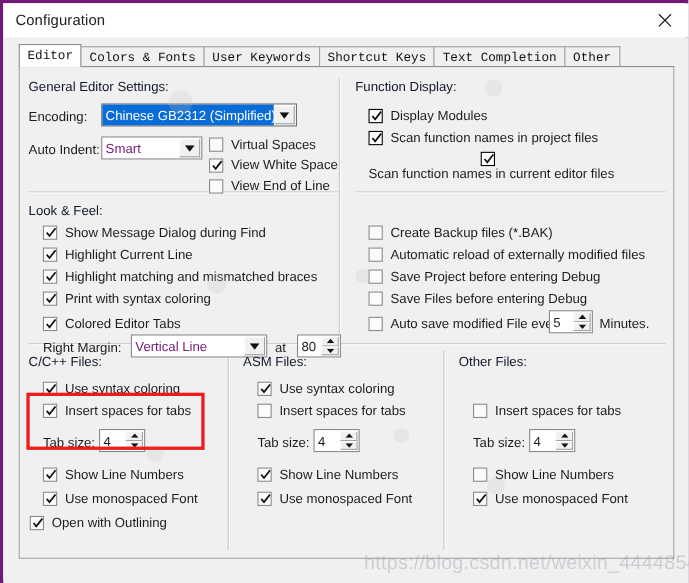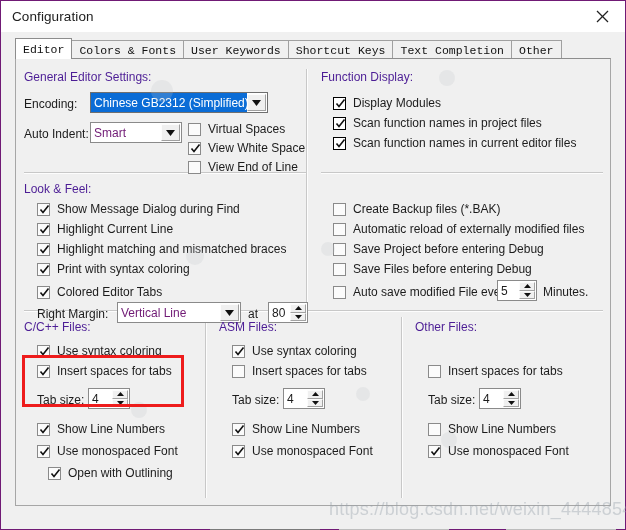--- a/index.html
+++ b/index.html
@@ -16,21 +16,21 @@
     color: #1a1a1a;
     -webkit-font-smoothing: antialiased;
   }
 
   
   .window {
     position: relative;
     width: 626px;
     height: 530px;
     background: #ffffff;
-    border: 1px solid #701a75;
+    border: 3px solid #701a75;
     box-sizing: border-box;
   }
 
   
   .titlebar {
     position: absolute;
     left: 0; top: 0;
     width: 624px;
     height: 31px;
     background: #ffffff;
@@ -121,21 +121,21 @@
   .vsep {
     position: absolute;
     width: 0;
     border-left: 1px solid #c8c8c8;
     border-right: 1px solid #fdfdfd;
   }
 
   .grouplabel {
     position: absolute;
     font-size: 12px;
-    color: #4c1d95;
+    color: #0f172a;
     white-space: nowrap;
     text-align: right;
   }
 
   
   .cbrow {
     position: absolute;
     display: flex;
     align-items: center;
     white-space: nowrap;
@@ -402,21 +402,21 @@
         <span class="cblabel">Display Modules</span>
       </div>
       <div class="cbrow" style="left:317px; top:57px;">
         <span class="cbox">
           <svg class="tick" viewBox="0 0 11 13" aria-hidden="true">
               <polyline points="1.5,6.5 4,9.5 9.5,2.5" fill="none" stroke="#111" stroke-width="1.6"></polyline>
             </svg>
         </span>
         <span class="cblabel">Scan function names in project files</span>
       </div>
-      <div class="cbrow" style="left:317px; top:77px;">
+      <div class="cbrow" style="left:317px; top:77px;flex-direction:column;">
         <span class="cbox">
           <svg class="tick" viewBox="0 0 11 13" aria-hidden="true">
               <polyline points="1.5,6.5 4,9.5 9.5,2.5" fill="none" stroke="#111" stroke-width="1.6"></polyline>
             </svg>
         </span>
         <span class="cblabel">Scan function names in current editor files</span>
       </div>
 
       <div class="grouplabel" style="left:8px; top:123px;">Look &amp; Feel:</div>
 
@@ -568,21 +568,21 @@
         <span class="cblabel">Show Line Numbers</span>
       </div>
       <div class="cbrow" style="left:21px; top:385px;">
         <span class="cbox dim">
           <svg class="tick" viewBox="0 0 11 13" aria-hidden="true">
               <polyline points="1.5,6.5 4,9.5 9.5,2.5" fill="none" stroke="#111" stroke-width="1.6"></polyline>
             </svg>
         </span>
         <span class="cblabel">Use monospaced Font</span>
       </div>
-      <div class="cbrow" style="left:32px; top:407px;">
+      <div class="cbrow" style="left:9px; top:407px;">
         <span class="cbox dim">
           <svg class="tick" viewBox="0 0 11 13" aria-hidden="true">
               <polyline points="1.5,6.5 4,9.5 9.5,2.5" fill="none" stroke="#111" stroke-width="1.6"></polyline>
             </svg>
         </span>
         <span class="cblabel">Open with Outlining</span>
       </div>
 
       <div class="redbox" style="left:6px; top:296px; width:162px; height:52px;"></div>
 

